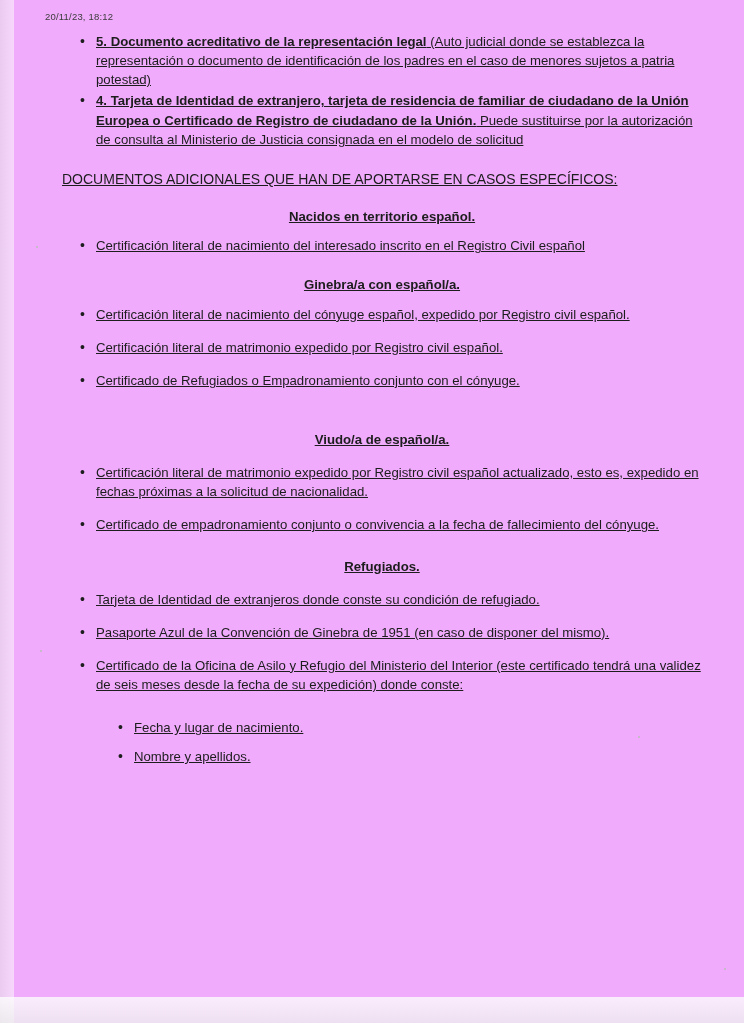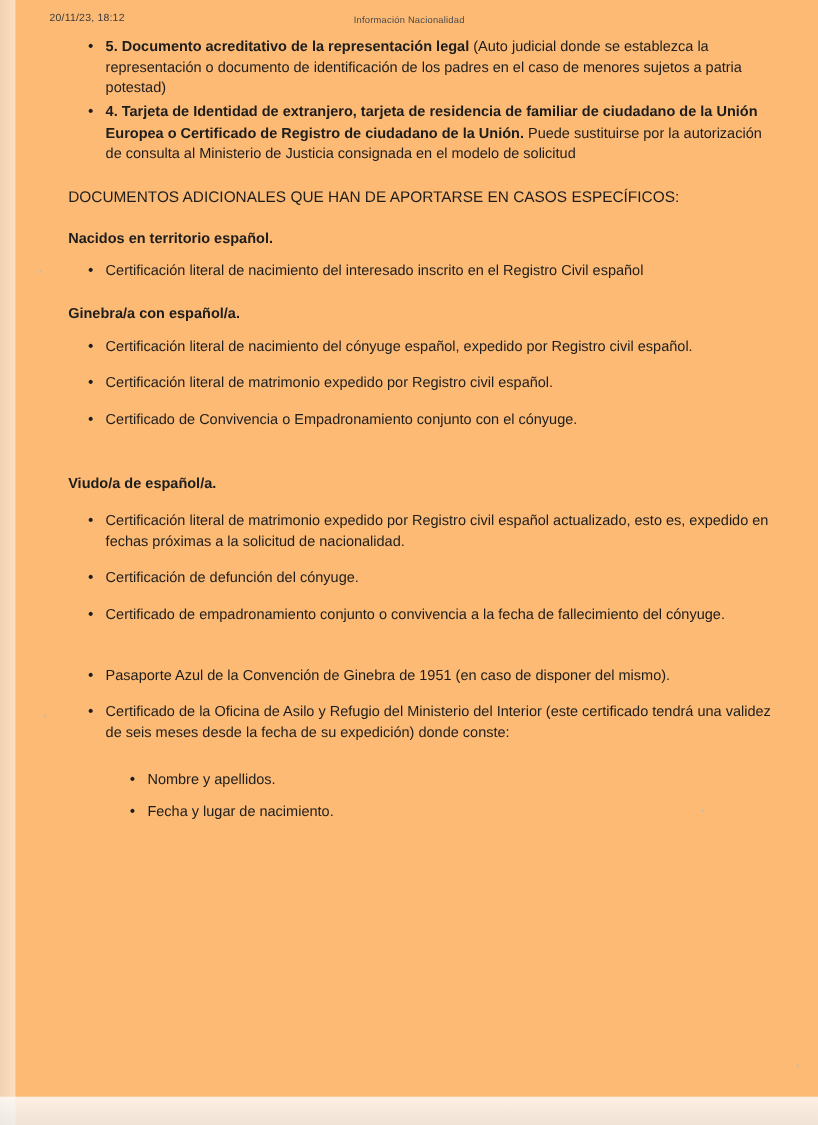--- a/index.html
+++ b/index.html
@@ -13,21 +13,21 @@
     font-family: "Liberation Sans", sans-serif;
     color: #1a1a1a;
     position: relative;
     overflow: hidden;
   }
   .page {
     position: relative;
     width: 744px;
     height: 1023px;
     box-sizing: border-box;
-    background: #fdba74;
+    background: #f0abfc;
   }
   
   .scan-edge-left {
     position: absolute;
     left: 0; top: 0;
     width: 14px; height: 1023px;
     background: linear-gradient(to right, #e6e6e6, #fdfdfd);
     opacity: .55;
   }
   .scan-edge-bottom {
@@ -60,20 +60,21 @@
     letter-spacing: .2px;
   }
   .content {
     position: absolute;
     left: 62px;
     top: 32px;
     width: 640px;
     font-size: 13.2px;
     line-height: 1.45;
     color: #1d1d1d;
+    text-decoration: underline;
   }
   ul {
     margin: 0;
     padding: 0;
     list-style: none;
   }
   li.bullet {
     position: relative;
     padding-left: 24px;
     margin-bottom: 2px;
@@ -104,20 +105,21 @@
   b, .bold { font-weight: bold; }
   .section-head {
     font-weight: normal;
     font-size: 14px;
     margin: 0;
   }
   .sub-head {
     font-weight: bold;
     font-size: 13.2px;
     margin: 0;
+    text-align: center;
   }
   .spacer-18 { height: 18px; }
   .spacer-14 { height: 14px; }
   .spacer-10 { height: 10px; }
   .spacer-26 { height: 26px; }
   .spacer-8 { height: 8px; }
   .gap-list li.bullet { margin-bottom: 14px; }
   .speck {
     position: absolute;
     background: #bdbdbd;
@@ -132,21 +134,20 @@
   <div class="scan-edge-left"></div>
   <div class="scan-edge-bottom"></div>
 
   <div class="speck" style="left:36px; top:246px; width:2px; height:2px;"></div>
   <div class="speck" style="left:40px; top:650px; width:2px; height:2px;"></div>
   <div class="speck" style="left:724px; top:968px; width:2px; height:2px;"></div>
   <div class="speck" style="left:638px; top:736px; width:2px; height:2px;"></div>
 
   <div class="header">
     <div class="header-date">20/11/23, 18:12</div>
-    <div class="header-title">Información Nacionalidad</div>
   </div>
 
   <div class="content">
 
     <ul class="lvl1">
       <li class="bullet">
         <b>5. Documento acreditativo de la representación legal</b><span> (Auto judicial donde se establezca la representación o documento de identificación de los padres en el caso de menores sujetos a patria potestad)</span>
       </li>
       <li class="bullet">
         <b>4. Tarjeta de Identidad de extranjero, tarjeta de residencia de familiar de ciudadano de la Unión Europea o Certificado de Registro de ciudadano de la Unión.</b><span> Puede sustituirse por la autorización de consulta al Ministerio de Justicia consignada en el modelo de solicitud</span>
@@ -172,57 +173,58 @@
     <p class="sub-head">Ginebra/a con español/a.</p>
     <div class="spacer-10"></div>
     <ul class="lvl1 gap-list">
       <li class="bullet">
         <span>Certificación literal de nacimiento del cónyuge español, expedido por Registro civil español.</span>
       </li>
       <li class="bullet">
         <span>Certificación literal de matrimonio expedido por Registro civil español.</span>
       </li>
       <li class="bullet">
-        <span>Certificado de Convivencia o Empadronamiento conjunto con el cónyuge.</span>
+        <span>Certificado de Refugiados o Empadronamiento conjunto con el cónyuge.</span>
       </li>
     </ul>
 
     <div class="spacer-26"></div>
 
     <p class="sub-head">Viudo/a de español/a.</p>
     <div class="spacer-14"></div>
     <ul class="lvl1 gap-list">
       <li class="bullet">
         <span>Certificación literal de matrimonio expedido por Registro civil español actualizado, esto es, expedido en fechas próximas a la solicitud de nacionalidad.</span>
       </li>
       <li class="bullet">
-        <span>Certificación de defunción del cónyuge.</span>
-      </li>
-      <li class="bullet">
         <span>Certificado de empadronamiento conjunto o convivencia a la fecha de fallecimiento del cónyuge.</span>
       </li>
     </ul>
 
     <div class="spacer-8"></div>
 
+    <p class="sub-head">Refugiados.</p>
     <div class="spacer-14"></div>
     <ul class="lvl1 gap-list">
       <li class="bullet">
+        <span>Tarjeta de Identidad de extranjeros donde conste su condición de refugiado.</span>
+      </li>
+      <li class="bullet">
         <span>Pasaporte Azul de la Convención de Ginebra de 1951 (en caso de disponer del mismo).</span>
       </li>
       <li class="bullet">
         <span>Certificado de la Oficina de Asilo y Refugio del Ministerio del Interior (este certificado tendrá una validez de seis meses desde la fecha de su expedición) donde conste:</span>
       </li>
     </ul>
 
     <div class="spacer-10"></div>
 
     <ul class="lvl2">
       <li class="subbullet">
+        <span>Fecha y lugar de nacimiento.</span>
+      </li>
+      <li class="subbullet">
         <span>Nombre y apellidos.</span>
-      </li>
-      <li class="subbullet">
-        <span>Fecha y lugar de nacimiento.</span>
       </li>
     </ul>
 
   </div>
 </div>
 
 </body></html>

